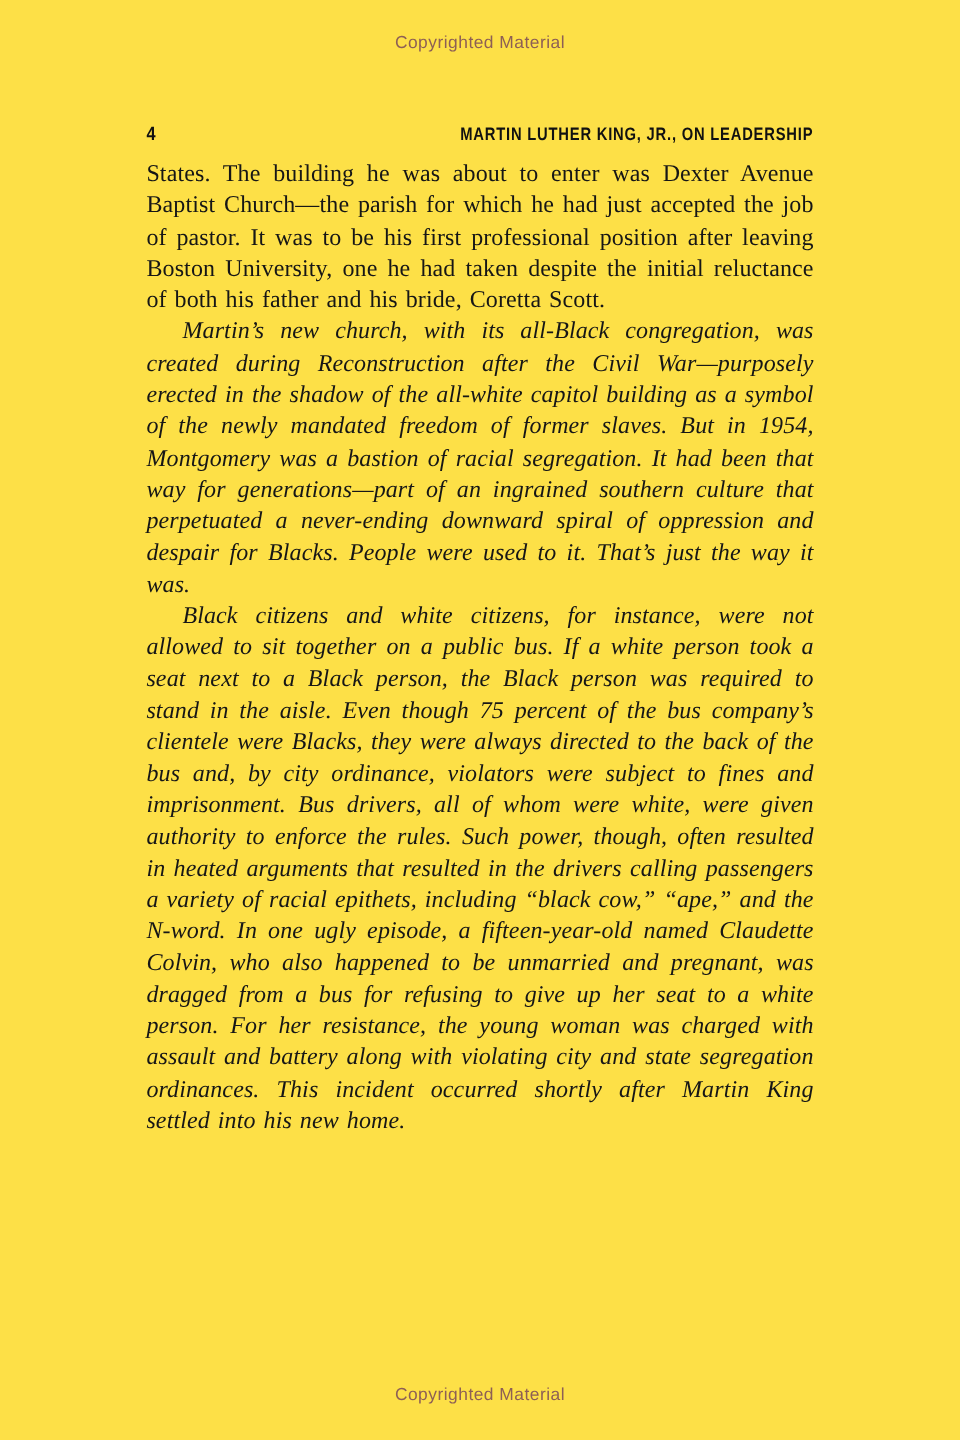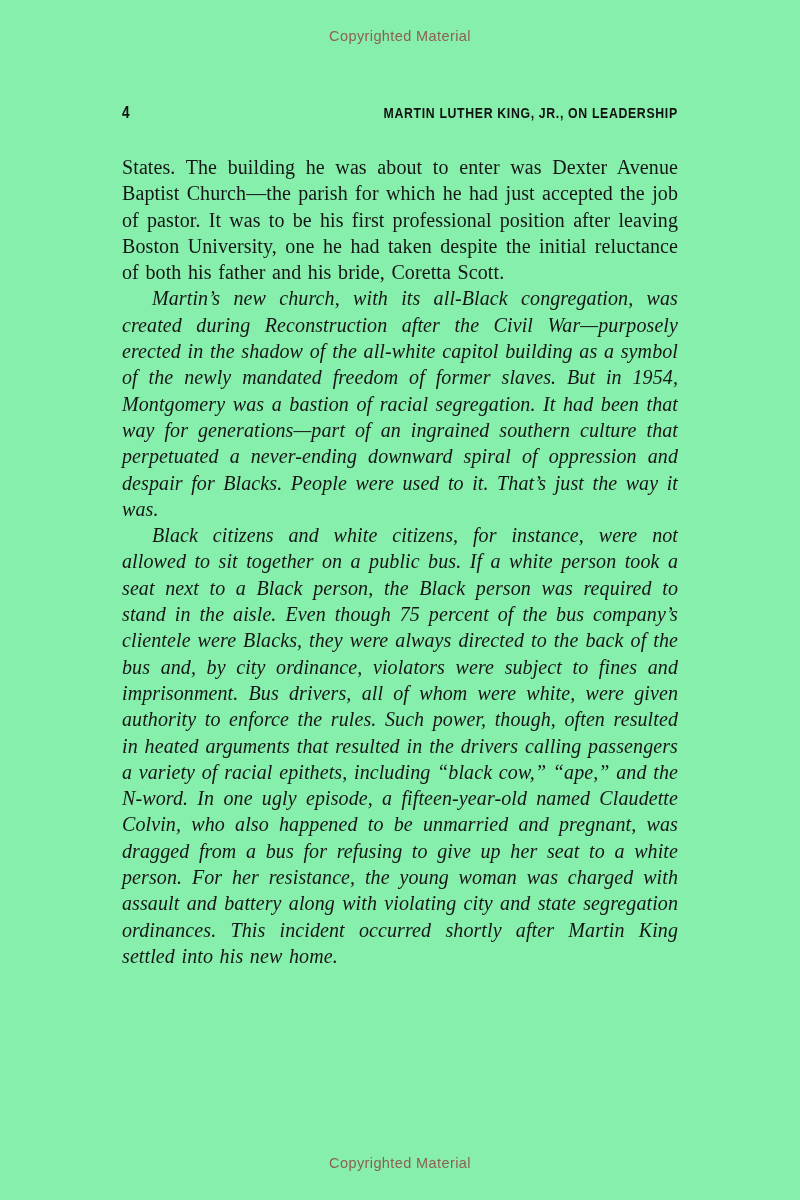--- a/index.html
+++ b/index.html
@@ -5,21 +5,21 @@
   html, body {
     margin: 0;
     padding: 0;
     background: #ffffff;
   }
   .page {
     position: relative;
     width: 800px;
     height: 1200px;
     margin: 0 auto;
-    background: #86efac;
+    background: #fde047;
     overflow: hidden;
   }
   .copyright-notice {
     position: absolute;
     left: 0;
     width: 100%;
     text-align: center;
     font-family: "Liberation Sans", sans-serif;
     font-size: 14.5px;
     letter-spacing: 0.4px;
@@ -48,21 +48,21 @@
   .running-title {
     font-size: 15px;
     letter-spacing: 0.8px;
     transform: scaleX(0.82);
     transform-origin: right center;
     white-space: nowrap;
   }
 
   .body-text {
     position: absolute;
-    top: 154px;
+    top: 132px;
     left: 122px;
     width: 556px;
     font-family: "Liberation Serif", serif;
     font-size: 20px;
     line-height: 26.3px;
     color: #161616;
     text-align: justify;
     letter-spacing: 0.1px;
     word-spacing: 1.5px;
   }

